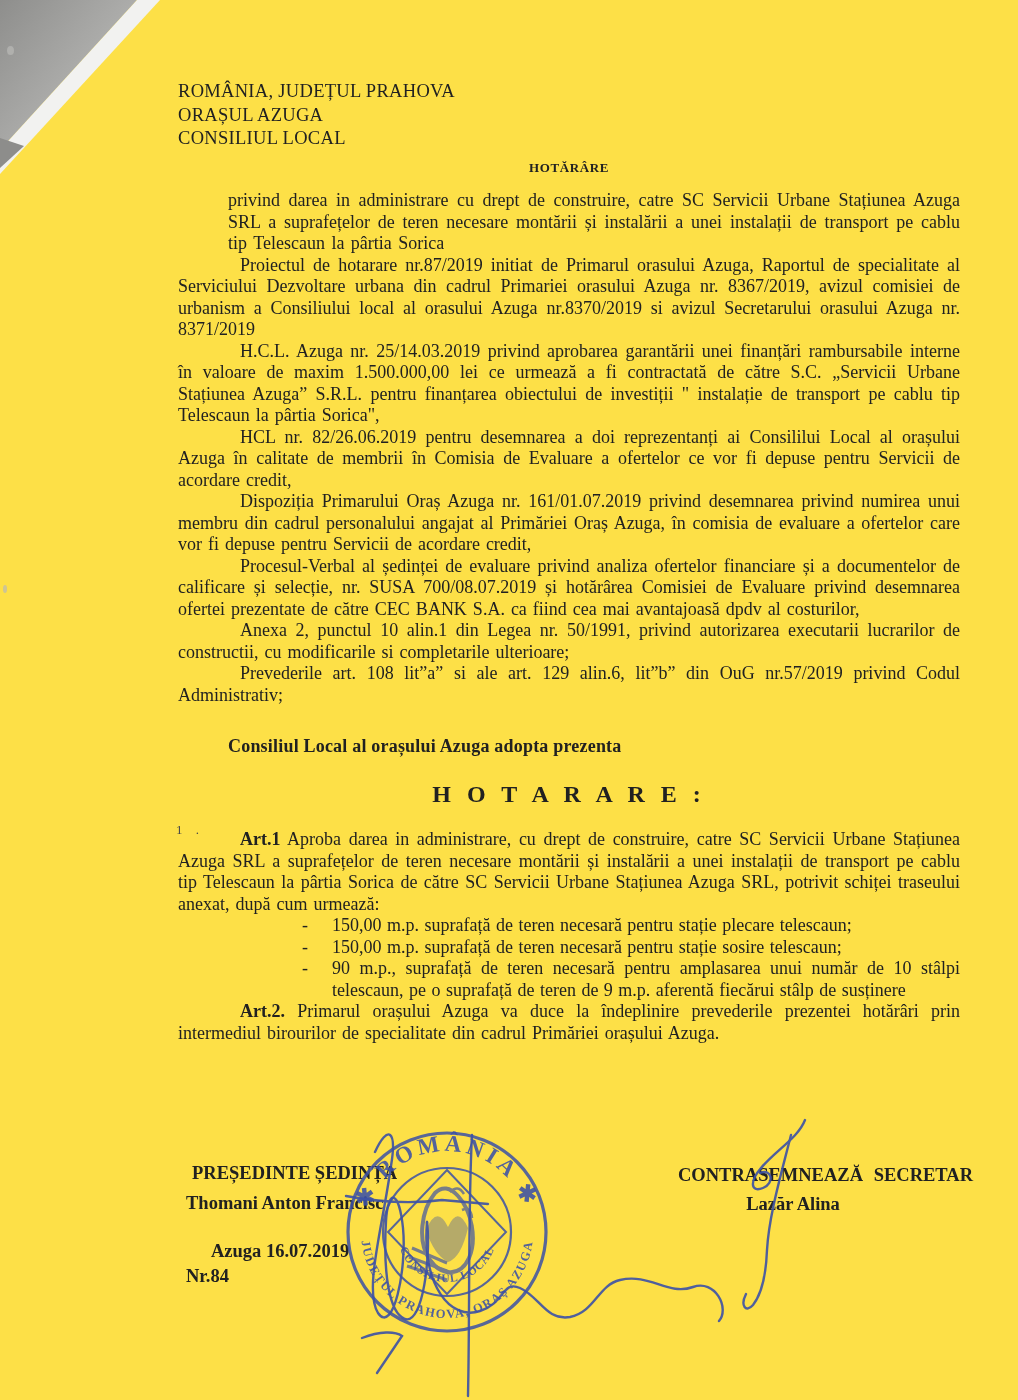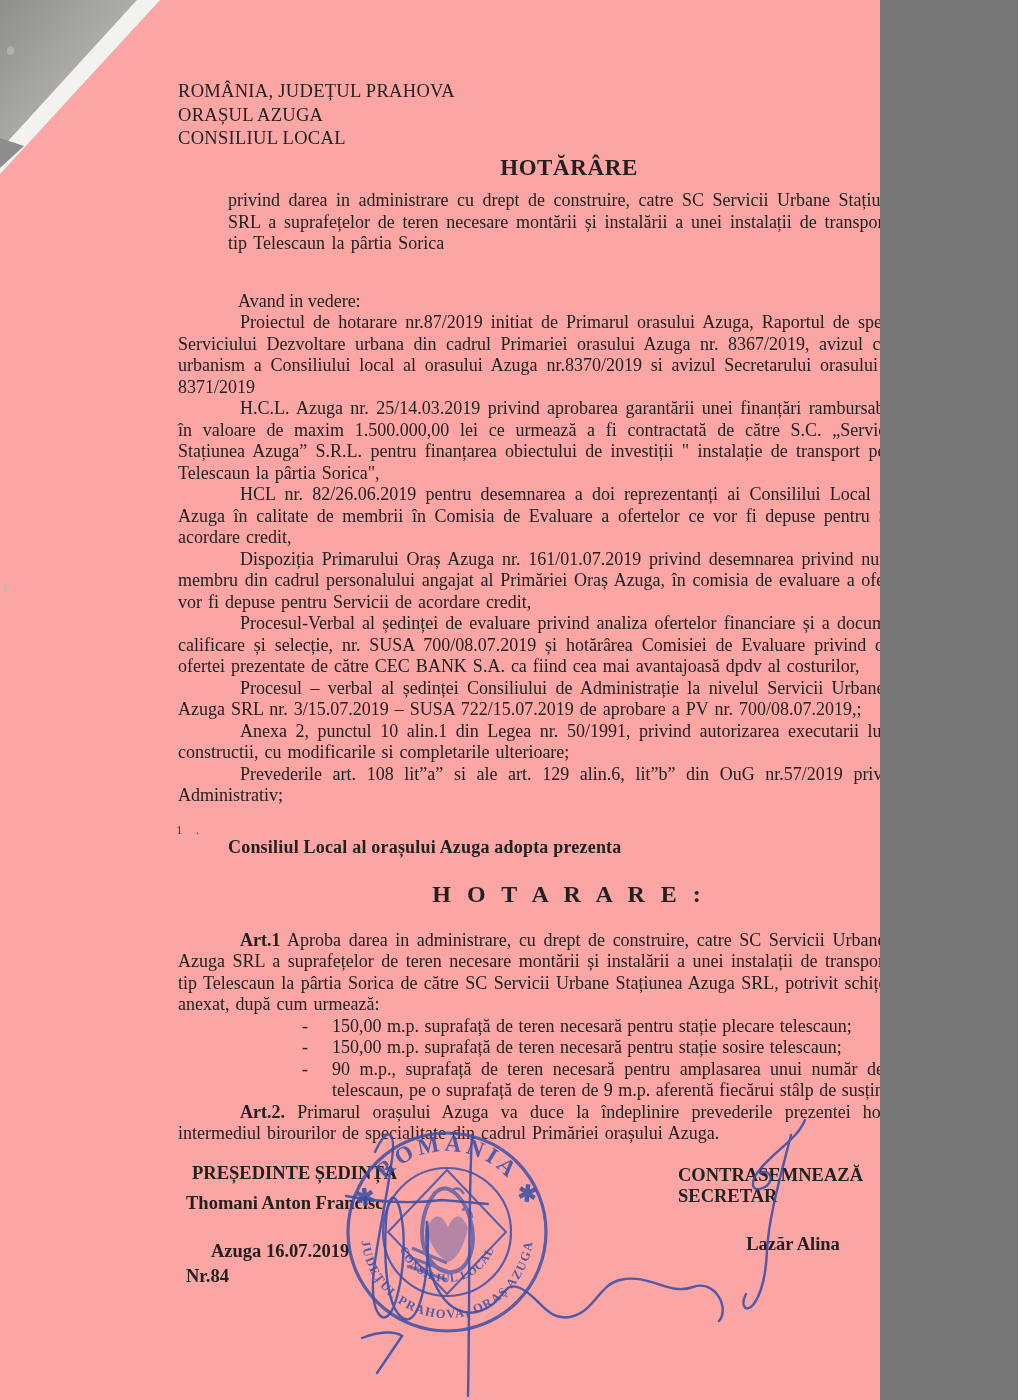--- a/index.html
+++ b/index.html
@@ -1,33 +1,33 @@
 <!DOCTYPE html>
 <html style="--ink: #3c51a6;"><head>
 <meta charset="utf-8">
 <style>
   html,body{margin:0;padding:0;background:#777;}
-  .page{position:relative;width:880px;height:1400px;background:#fca5a5;overflow:hidden;
+  .page{position:relative;width:1018px;height:1400px;background:#fde047;overflow:hidden;
         font-family:"Liberation Serif",serif;color:#212121;}
   
   .fold-a{position:absolute;left:0;top:0;width:160px;height:180px;
           clip-path:polygon(0 0,137px 0,0 150px);
           background:linear-gradient(128deg,#8e8e8c 0%,#b3b3b1 55%,#d9d9d7 100%);}
   .fold-b{position:absolute;left:0;top:0;width:170px;height:185px;
           clip-path:polygon(137px 0,160px 0,0 174px,0 150px);
           background:#f2f2f0;}
   .fold-c{position:absolute;left:0;top:0;width:40px;height:180px;
           clip-path:polygon(0 138px,24px 146px,0 168px);
           background:#8d8d8b;}
   .speck{position:absolute;background:#b9b9b7;border-radius:50%;opacity:.7;}
 
   .doc{position:absolute;left:178px;top:80px;width:782px;font-size:18px;line-height:21.5px;
        text-align:left;}
   .hdr{line-height:23.5px;font-size:18.5px;letter-spacing:.3px;}
-  .doc-title{text-align:center;font-weight:bold;font-size:23px;letter-spacing:.6px;margin:6px 0 0;}
+  .doc-title{text-align:center;font-weight:bold;font-size:13px;letter-spacing:.6px;margin:6px 0 0;}
   .subtitle{margin:12px 0 0 50px;text-align:justify;word-spacing:2px;}
   .preamble{margin-top:36px;text-indent:60px;}
   .recital{margin:0;text-indent:62px;text-align:justify;word-spacing:1.5px;}
   .adoption{margin:30px 0 0 50px;font-weight:bold;letter-spacing:.2px;}
   .decision-heading{margin:26px 0 0;text-align:center;font-weight:bold;font-size:24px;letter-spacing:5px;}
   .article{margin:24px 0 0;text-indent:62px;text-align:justify;word-spacing:1.5px;}
   .article.second{margin-top:0;}
   .b{font-weight:bold;}
   .li{position:relative;padding-left:154px;text-align:justify;word-spacing:1px;}
   .li .dash{position:absolute;left:124px;top:0;}
@@ -52,29 +52,27 @@
   <div class="speck" style="left:3px;top:585px;width:4px;height:8px;"></div>
 
   <div class="doc">
     <div class="hdr">ROMÂNIA, JUDEȚUL PRAHOVA</div>
     <div class="hdr">ORAȘUL AZUGA</div>
     <div class="hdr">CONSILIUL LOCAL</div>
 
     <div class="doc-title">HOTĂRÂRE</div>
     <p class="subtitle">privind darea in administrare cu drept de construire, catre SC Servicii Urbane Stațiunea Azuga SRL a suprafețelor de teren necesare montării și instalării a unei instalații de transport pe cablu tip Telescaun la pârtia Sorica</p>
 
-    <div class="preamble">Avand in vedere:</div>
 
     <div>
         <p class="recital">Proiectul de hotarare nr.87/2019 initiat de Primarul orasului Azuga, Raportul de specialitate al Serviciului Dezvoltare urbana din cadrul Primariei orasului Azuga nr. 8367/2019, avizul comisiei de urbanism  a Consiliului local al orasului Azuga nr.8370/2019 si avizul Secretarului orasului Azuga nr. 8371/2019</p>
         <p class="recital">H.C.L. Azuga nr. 25/14.03.2019 privind aprobarea garantării unei finanțări rambursabile interne în valoare de maxim 1.500.000,00 lei ce urmează a fi contractată de către S.C. „Servicii Urbane Stațiunea Azuga” S.R.L. pentru finanțarea obiectului de investiții " instalație de transport pe cablu tip Telescaun la pârtia Sorica",</p>
         <p class="recital">HCL nr. 82/26.06.2019 pentru desemnarea a doi reprezentanți ai Consililui Local al orașului Azuga în calitate de membrii în Comisia de Evaluare a ofertelor ce vor fi depuse pentru Servicii de acordare credit,</p>
         <p class="recital">Dispoziția Primarului Oraș Azuga nr. 161/01.07.2019 privind desemnarea  privind numirea unui membru din cadrul personalului angajat al Primăriei Oraș Azuga, în comisia de evaluare a ofertelor care vor fi depuse pentru Servicii de acordare credit,</p>
         <p class="recital">Procesul-Verbal al ședinței de evaluare privind analiza ofertelor financiare și a documentelor de calificare și selecție, nr. SUSA 700/08.07.2019 și hotărârea Comisiei de Evaluare privind desemnarea ofertei prezentate de către CEC BANK S.A. ca fiind cea mai avantajoasă dpdv al costurilor,</p>
-        <p class="recital">Procesul – verbal al ședinței Consiliului de Administrație la nivelul Servicii Urbane Stațiunea Azuga SRL nr. 3/15.07.2019 – SUSA 722/15.07.2019 de aprobare a PV nr. 700/08.07.2019,;</p>
         <p class="recital">Anexa 2, punctul 10 alin.1 din Legea nr. 50/1991, privind autorizarea executarii lucrarilor de constructii, cu modificarile si completarile ulterioare;</p>
         <p class="recital">Prevederile art. 108 lit”a” si ale art. 129 alin.6, lit”b” din OuG nr.57/2019 privind Codul Administrativ;</p>
       </div>
 
     <div class="adoption">Consiliul Local al orașului Azuga adopta prezenta</div>
     <div class="decision-heading">H O T A R A R E :</div>
 
     <p class="article"><span class="b">Art.1</span> <span>Aproba darea in administrare, cu drept de construire, catre SC Servicii Urbane Stațiunea Azuga SRL a suprafețelor de teren necesare montării și instalării a unei instalații de transport pe cablu tip Telescaun la pârtia Sorica de către SC Servicii Urbane Stațiunea Azuga SRL, potrivit schiței traseului anexat,  după cum urmează:</span></p>
 
     <div>
@@ -87,21 +85,21 @@
   </div>
 
   <div class="stray">1 .</div>
 
   <div class="sig" style="left:192px;top:1163px;">PREȘEDINTE ȘEDINȚA</div>
   <div class="sig" style="left:186px;top:1193px;">Thomani Anton Francisc</div>
   <div class="sig" style="left:186px;top:1241px;margin-left:25px;">Azuga 16.07.2019</div>
   <div class="sig" style="left:186px;top:1266px;">Nr.84</div>
 
   <div class="sig" style="left:678px;top:1165px;word-spacing:6px;font-family:Liberation Serif, serif;">CONTRASEMNEAZĂ SECRETAR</div>
-  <div class="sig sig-right-name" style="left:678px;top:1234px;width:230px;">Lazăr Alina</div>
+  <div class="sig sig-right-name" style="left:678px;top:1194px;width:230px;">Lazăr Alina</div>
 
   <div class="overlay">
     <svg width="868" height="320" viewBox="0 0 868 320">
       <defs>
         <path id="arcTop" d="M 216,152 A 81 81 0 0 1 378,152"></path>
         <path id="arcBot" d="M 211,152 A 86 86 0 0 0 383,152"></path>
         <path id="arcIn" d="M 247,152 A 50 50 0 0 0 347,152"></path>
       </defs>
 
       <g stroke="currentColor" fill="none" opacity="0.85">

